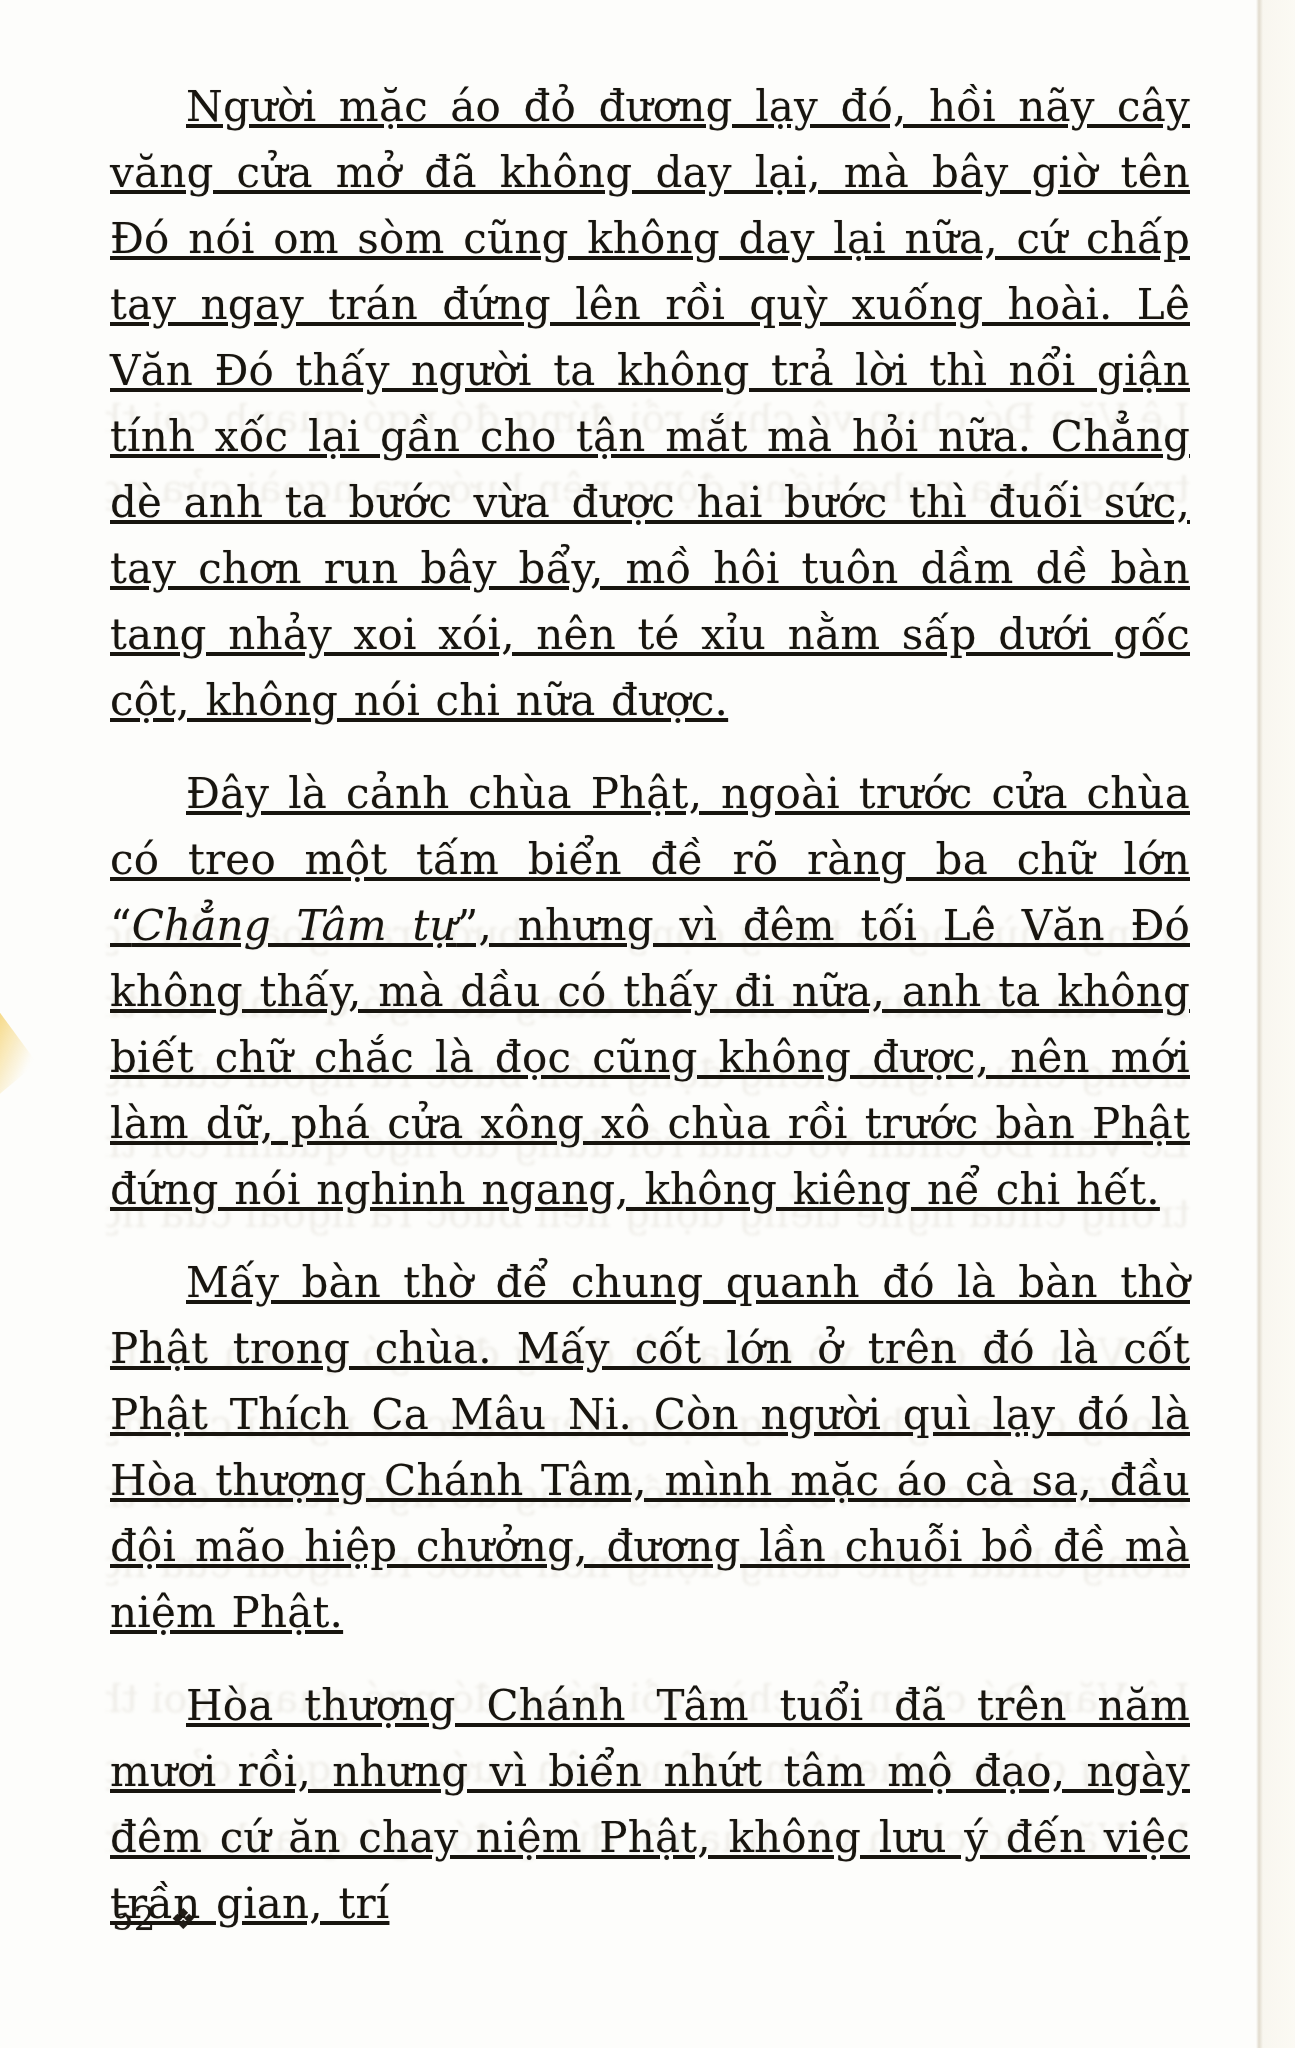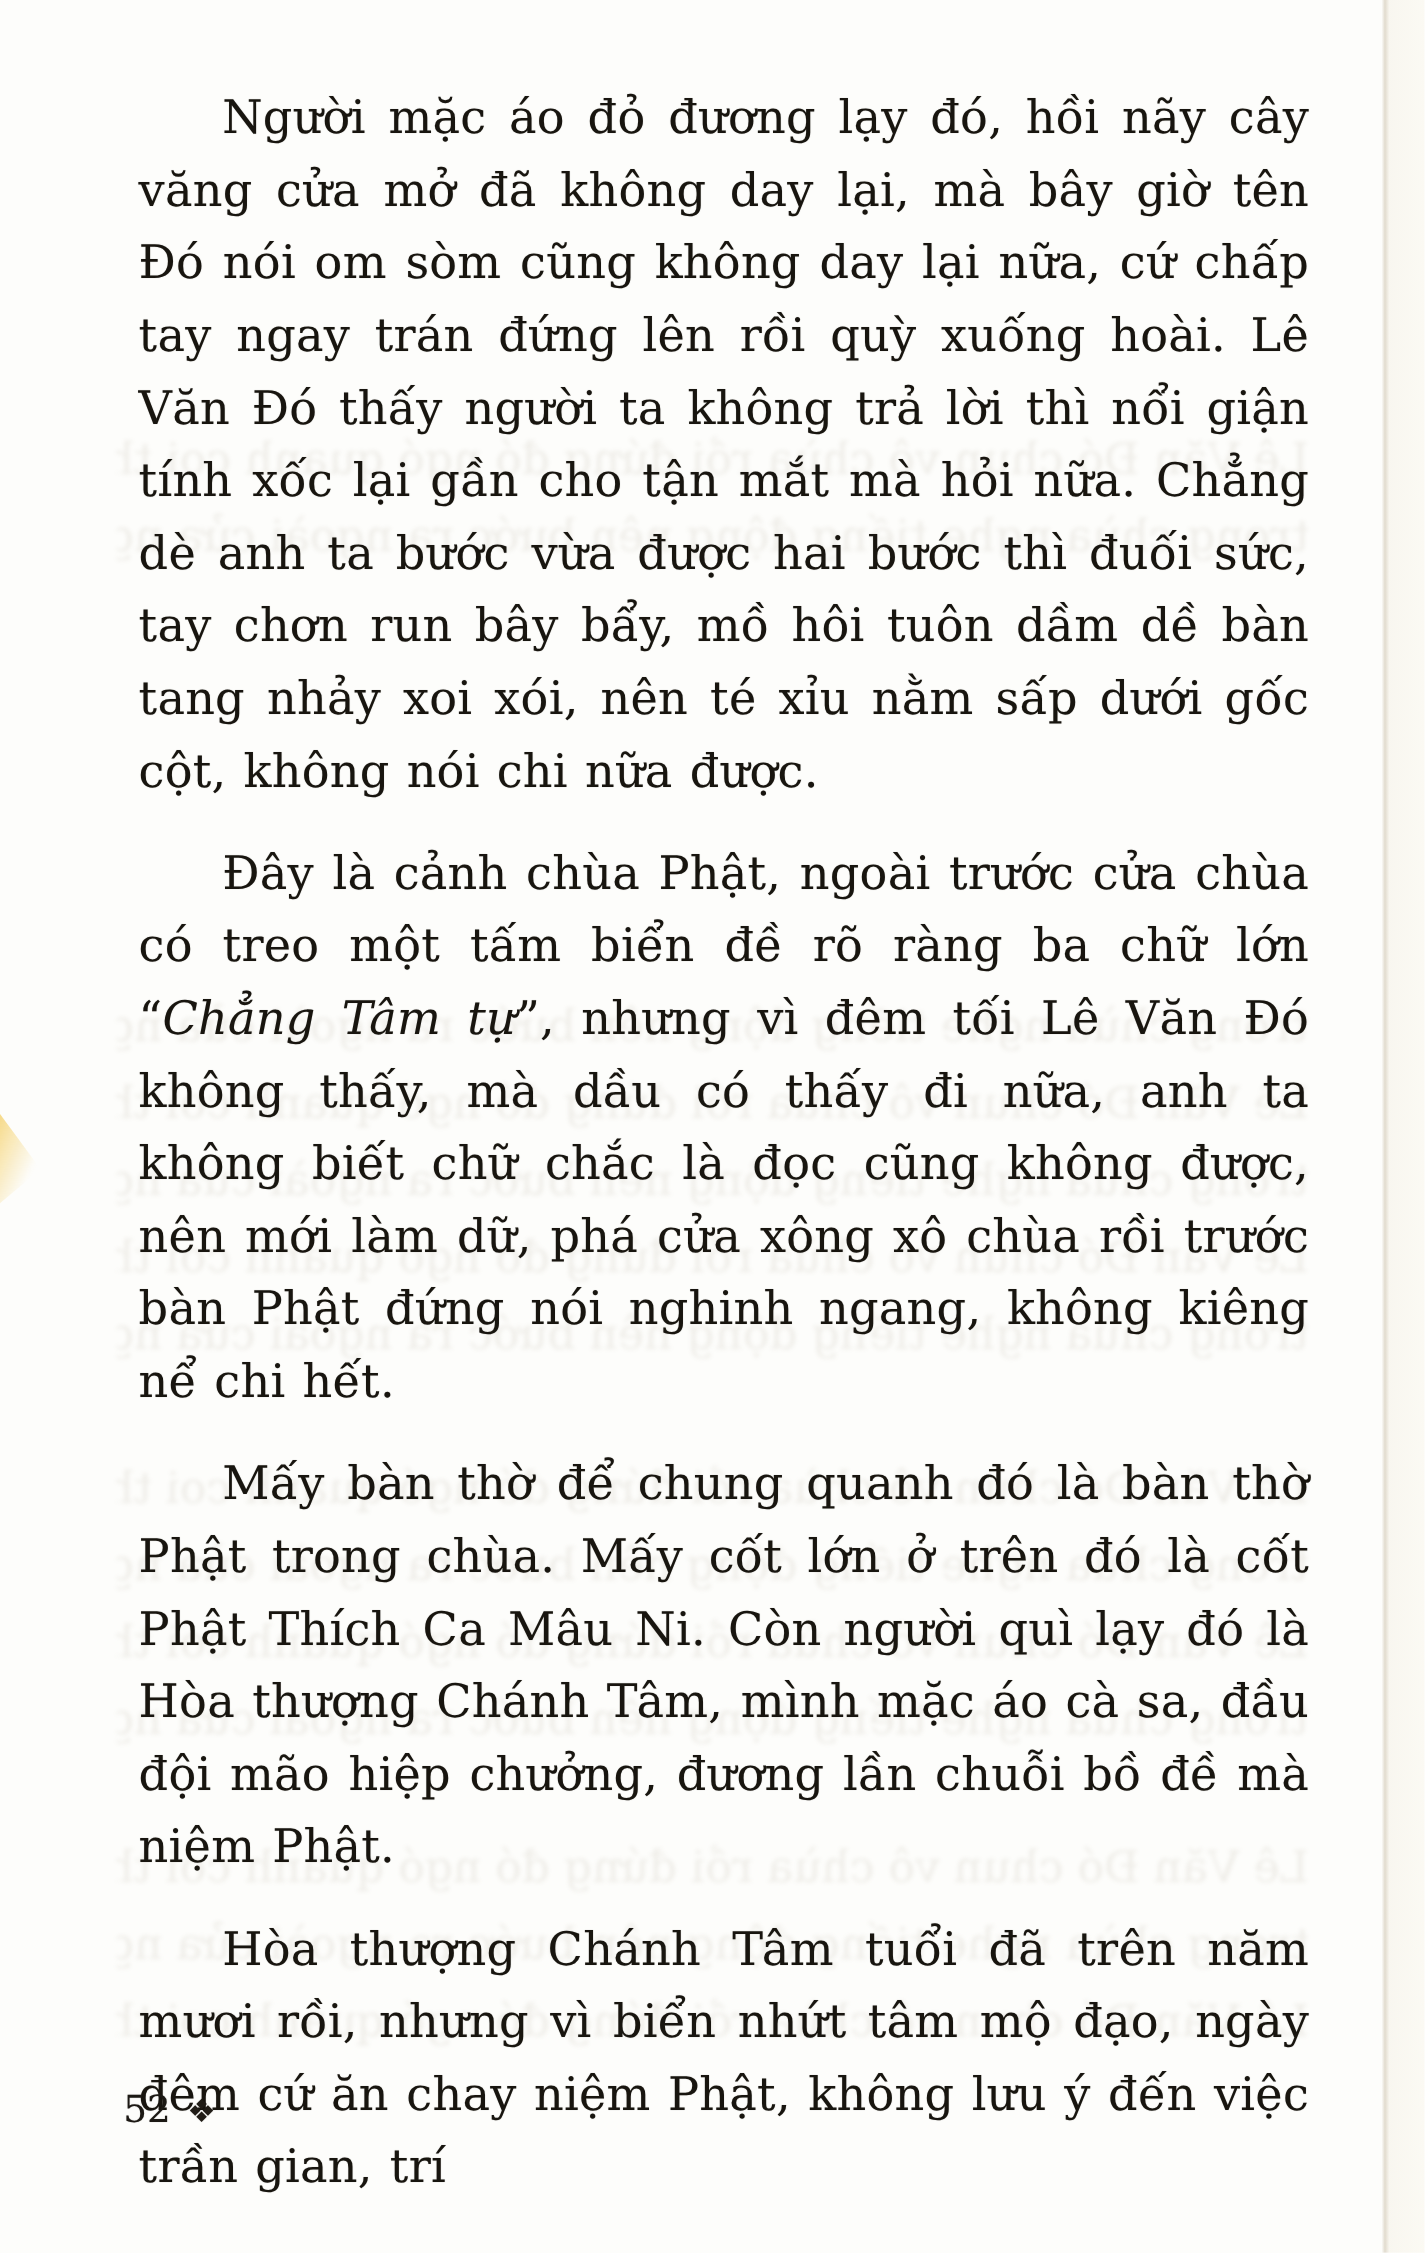--- a/index.html
+++ b/index.html
@@ -29,23 +29,24 @@
   .text-block {
     position: absolute; z-index: 2;
     left: 110px; top: 74px; width: 1080px;
     text-align: justify;
     font-size: 42px; line-height: 66px;
     color: #18150f;
     word-spacing: 2px;
     letter-spacing: 0.2px;
   }
   .para {
-    margin: 0 0 27px 16px;
+    margin: 0 0 27px 0;
     text-indent: 76px;
     text-shadow: 0 0 1px rgba(24,21,15,0.28);
+    text-decoration: underline;
   }
   .it { font-style: italic; }
 
   
   .footer {
     position: absolute; z-index: 2;
     left: 112px; top: 1898px;
     display: flex; align-items: center; gap: 15px;
     color: #1c1914;
     text-shadow: 0 0 1px rgba(24,21,15,0.3);

